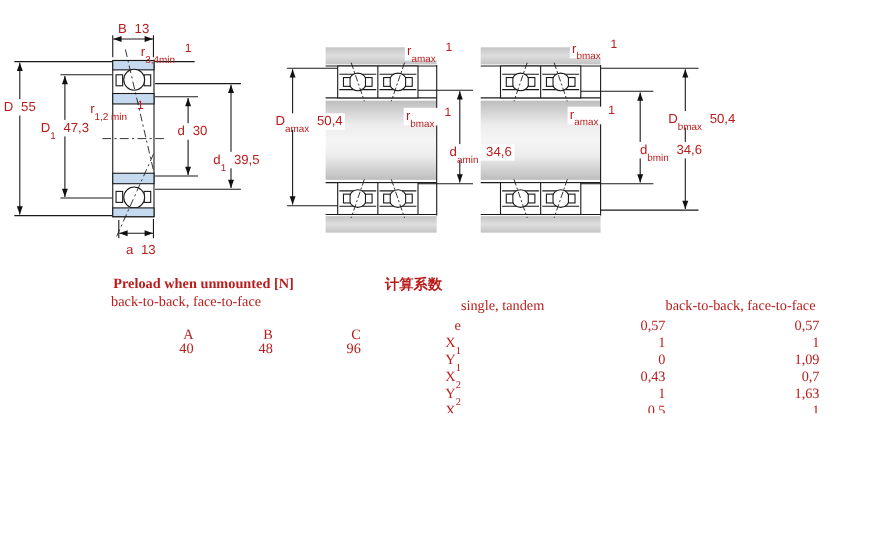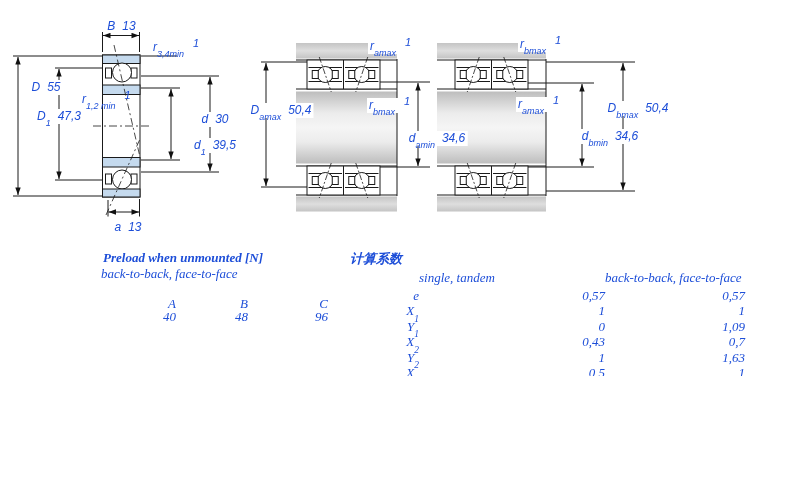--- a/index.html
+++ b/index.html
@@ -1,17 +1,17 @@
 <!DOCTYPE html>
 <html><head>
 <meta charset="utf-8">
 <style>
   html,body{margin:0;padding:0;background:#fff;}
   .page{position:relative;width:800px;height:376px;background:#fff;overflow:hidden;
-        font-family:"Liberation Sans",sans-serif;color:#1d4ed8;font-style:italic;}
+        font-family:"Liberation Sans",sans-serif;color:#b91c1c;}
   svg{position:absolute;left:0;top:0;}
   
   .dim{position:absolute;font-size:12px;line-height:15px;white-space:nowrap;}
   .dim sub{font-size:9px;position:relative;top:3px;line-height:0;}
   .dim .v{margin-left:7px;}
   .dim .fn{margin-left:9px;position:relative;top:-4px;font-size:11px;}
   .cx{transform:translateX(-50%);}
   .bg{background:#fff;padding:0 2px;}
   
   .serif{font-family:"Liberation Serif",serif;text-align:right;}
@@ -201,33 +201,33 @@
         <line x1="528" y1="83" x2="594" y2="83"></line>
         <line x1="528" y1="167" x2="594" y2="167"></line>
         <line x1="582" y1="84" x2="582" y2="166" marker-start="url(#aS)" marker-end="url(#aE)"></line>
       </g>
     </g>
   </svg>
 
   <div class="dim cx" style="left:121.5px;top:19px;">
     <span>B</span><span class="v">13</span>
   </div>
-  <div class="dim" style="left:153px;top:40px;text-align:right;">
+  <div class="dim" style="left:128px;top:40px;text-align:right;">
     <span>r</span><sub>3,4min</sub><span class="fn">1</span>
   </div>
-  <div class="dim cx bg" style="left:18px;top:80px;margin-left:28px;">
+  <div class="dim cx bg" style="left:18px;top:90px;">
     <span>D</span><span class="v">55</span>
   </div>
   <div class="dim cx bg" style="left:59px;top:109px;">
     <span>D</span><sub>1</sub><span class="v">47,3</span>
   </div>
   <div class="dim" style="left:82px;top:92px;">
     <span>r</span><sub>1,2 min</sub><span class="fn">1</span>
   </div>
-  <div class="dim cx bg" style="left:175px;top:112px;margin-left:40px;">
+  <div class="dim cx bg" style="left:175px;top:112px;">
     <span>d</span><span class="v">30</span>
   </div>
   <div class="dim cx bg" style="left:215px;top:138px;">
     <span>d</span><sub>1</sub><span class="v">39,5</span>
   </div>
   <div class="dim cx" style="left:128px;top:220px;">
     <span>a</span><span class="v">13</span>
   </div>
 
   <div class="dim bg" style="left:368px;top:39px;">

